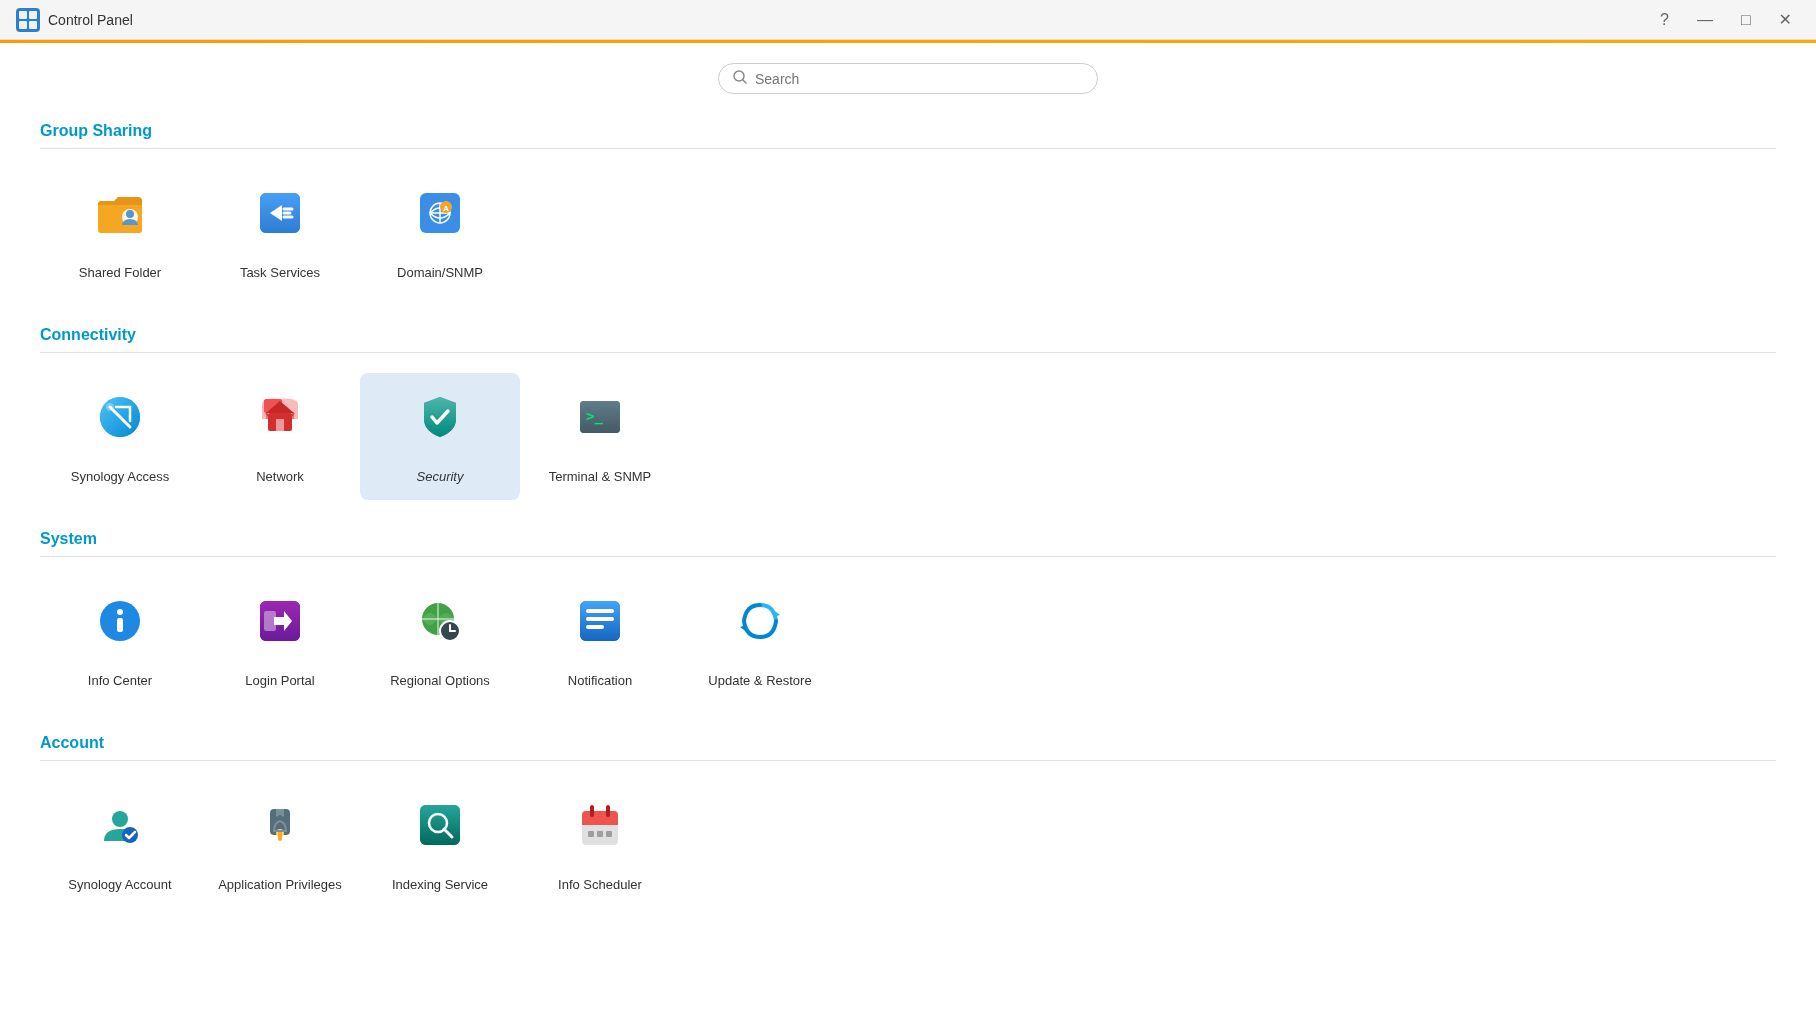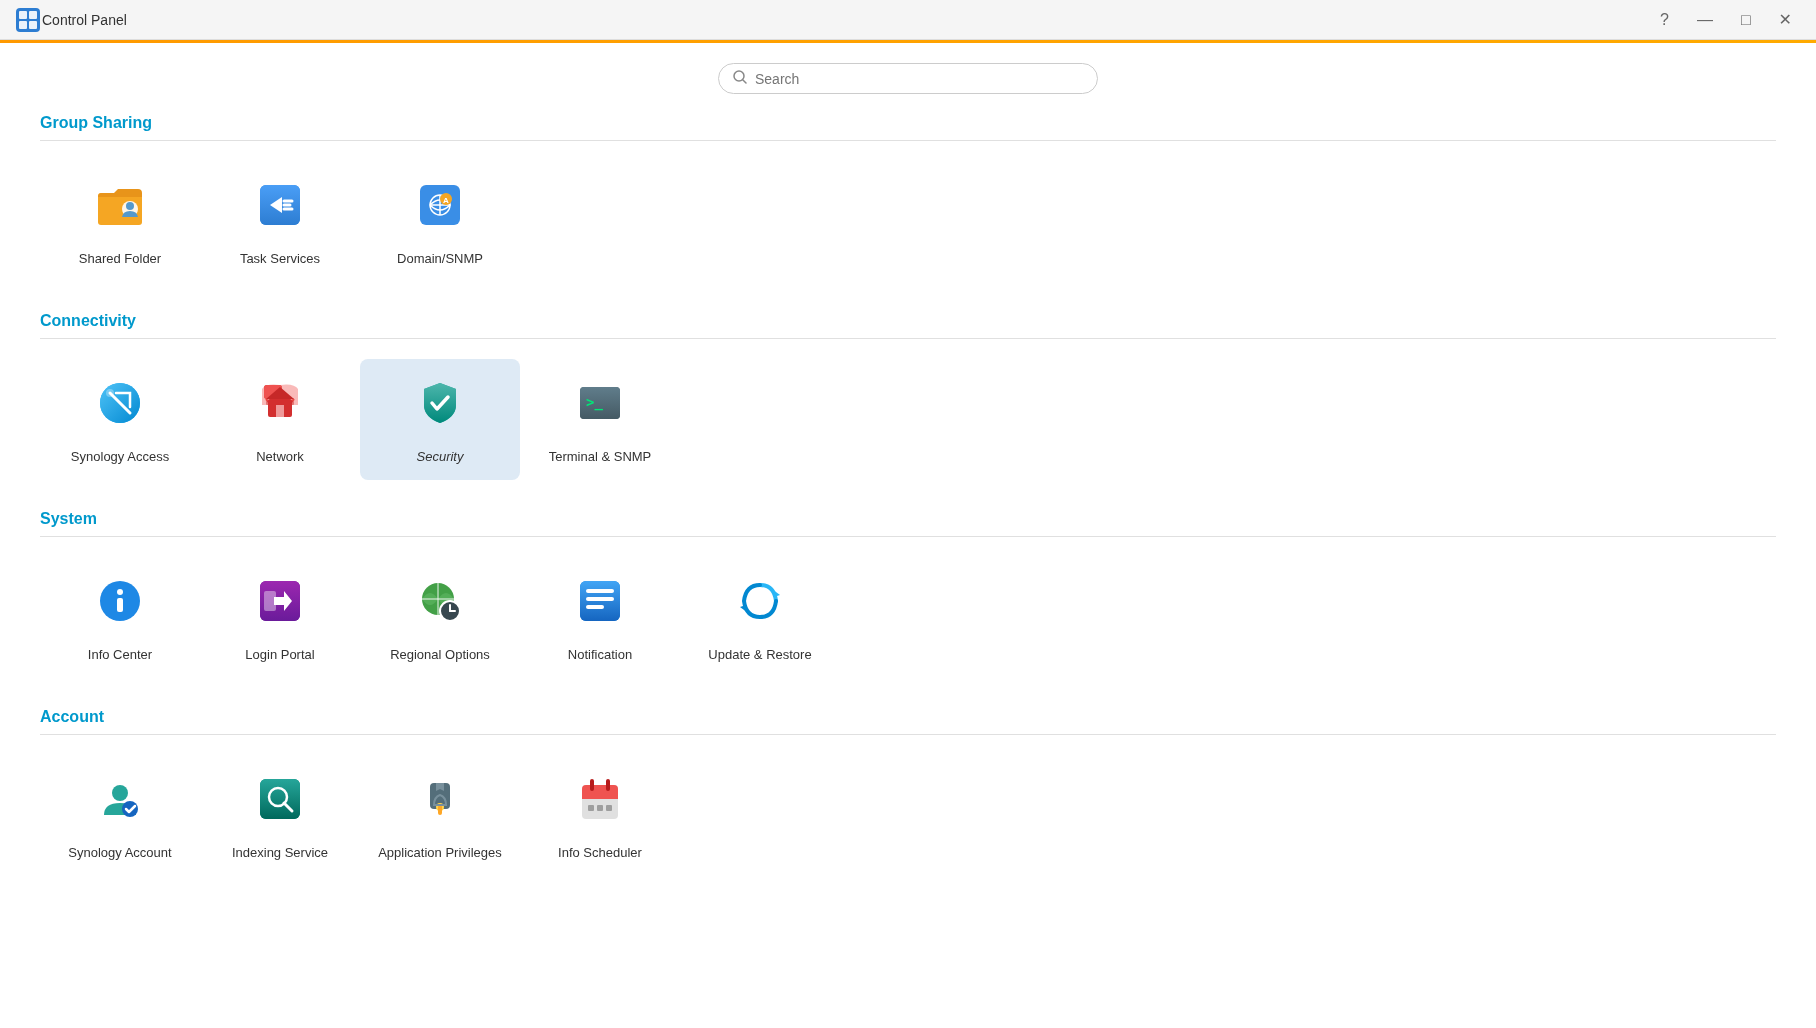--- a/index.html
+++ b/index.html
@@ -16,21 +16,21 @@
       justify-content: space-between;
       padding: 0 16px;
       height: 40px;
       background: #f5f5f5;
       border-bottom: 1px solid #ddd;
       position: relative;
     }
     .title-bar-left {
       display: flex;
       align-items: center;
-      gap: 2px;
+      gap: 8px;
     }
     .title-bar-icon {
       width: 24px;
       height: 24px;
     }
     .title-bar-title {
       font-size: 14px;
       font-weight: 500;
       color: #333;
     }
@@ -54,21 +54,21 @@
       width: 100%;
     }
     .content {
       padding: 20px 40px;
       overflow-y: auto;
       height: calc(1028px - 43px);
     }
     .search-bar {
       display: flex;
       justify-content: center;
-      margin-bottom: 20px;
+      margin-bottom: 28px;
     }
     .search-container {
       display: flex;
       align-items: center;
       border: 1px solid #ccc;
       border-radius: 20px;
       padding: 6px 14px;
       width: 380px;
       background: #fff;
     }
@@ -113,21 +113,21 @@
       border-radius: 8px;
       text-align: center;
     }
     .icon-item.selected {
       background: #deeaf5;
       font-style: italic;
     }
     .icon-label {
       font-size: 13px;
       color: #333;
-      margin-top: 20px;
+      margin-top: 26px;
       line-height: 1.3;
     }
     .icon-wrap {
       width: 52px;
       height: 52px;
       display: flex;
       align-items: center;
       justify-content: center;
     }
   </style>
@@ -402,46 +402,46 @@
             <circle cx="34" cy="34" r="8" fill="#1565c0"></circle>
             <polyline points="30,34 33,37 39,31" stroke="white" stroke-width="2.5" fill="none" stroke-linecap="round" stroke-linejoin="round"></polyline>
           </svg>
         </div>
         <span class="icon-label">Synology Account</span>
       </div>
 
       <div class="icon-item">
         <div class="icon-wrap">
           <svg width="48" height="48" viewBox="0 0 48 48">
-            <rect x="4" y="4" width="40" height="40" rx="6" fill="#00897b"></rect>
-            <rect x="4" y="4" width="40" height="40" rx="6" fill="url(#tealGrad)"></rect>
-            <defs>
-              <linearGradient id="tealGrad" x1="0" y1="0" x2="0" y2="1">
-                <stop offset="0%" stop-color="#26a69a"></stop>
-                <stop offset="100%" stop-color="#00695c"></stop>
-              </linearGradient>
-            </defs>
-            <circle cx="22" cy="22" r="9" stroke="white" stroke-width="2.5" fill="none"></circle>
-            <line x1="28" y1="28" x2="36" y2="36" stroke="white" stroke-width="3" stroke-linecap="round"></line>
-          </svg>
-        </div>
-        <span class="icon-label">Indexing Service</span>
-      </div>
-
-      <div class="icon-item">
-        <div class="icon-wrap">
-          <svg width="48" height="48" viewBox="0 0 48 48">
             <rect x="14" y="8" width="20" height="26" rx="4" fill="#546e7a"></rect>
             <path d="M20 8 L20 16 L24 14 L28 16 L28 8" fill="#78909c"></path>
             <circle cx="24" cy="32" r="4" fill="#ffd54f"></circle>
             <rect x="22" y="30" width="4" height="10" rx="2" fill="#ffa726"></rect>
             <path d="M18 30 L30 30 Q30 22 24 20 Q18 22 18 30 Z" stroke="#78909c" stroke-width="2" fill="none"></path>
           </svg>
         </div>
         <span class="icon-label">Application Privileges</span>
+      </div>
+
+      <div class="icon-item">
+        <div class="icon-wrap">
+          <svg width="48" height="48" viewBox="0 0 48 48">
+            <rect x="4" y="4" width="40" height="40" rx="6" fill="#00897b"></rect>
+            <rect x="4" y="4" width="40" height="40" rx="6" fill="url(#tealGrad)"></rect>
+            <defs>
+              <linearGradient id="tealGrad" x1="0" y1="0" x2="0" y2="1">
+                <stop offset="0%" stop-color="#26a69a"></stop>
+                <stop offset="100%" stop-color="#00695c"></stop>
+              </linearGradient>
+            </defs>
+            <circle cx="22" cy="22" r="9" stroke="white" stroke-width="2.5" fill="none"></circle>
+            <line x1="28" y1="28" x2="36" y2="36" stroke="white" stroke-width="3" stroke-linecap="round"></line>
+          </svg>
+        </div>
+        <span class="icon-label">Indexing Service</span>
       </div>
 
       <div class="icon-item">
         <div class="icon-wrap">
           <svg width="48" height="48" viewBox="0 0 48 48">
 
             <rect x="6" y="10" width="36" height="34" rx="4" fill="#e0e0e0"></rect>
             <rect x="6" y="10" width="36" height="14" rx="4" fill="#ef5350"></rect>
             <rect x="6" y="20" width="36" height="4" fill="#ef5350"></rect>
             <rect x="14" y="4" width="4" height="12" rx="2" fill="#b71c1c"></rect>

